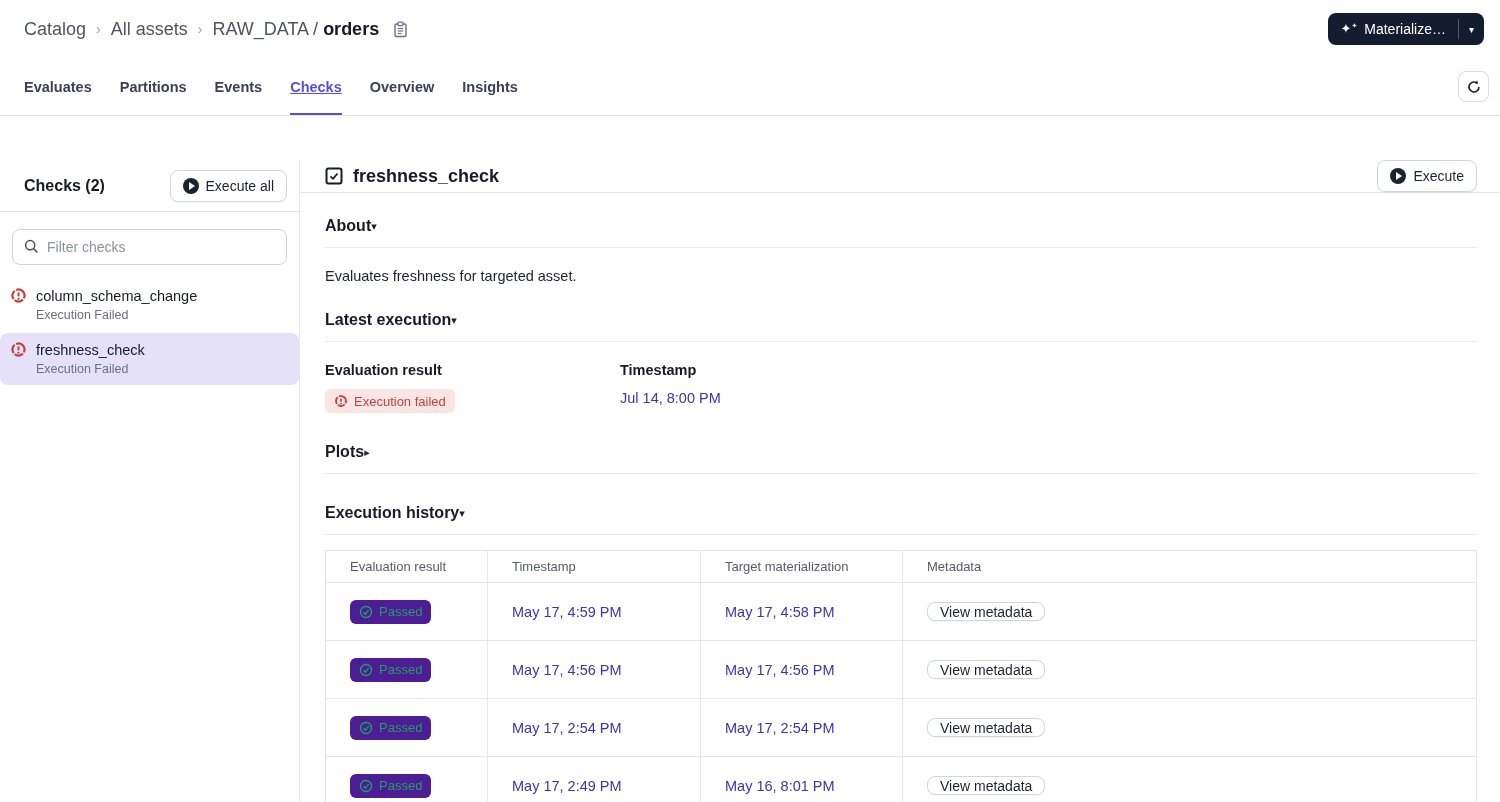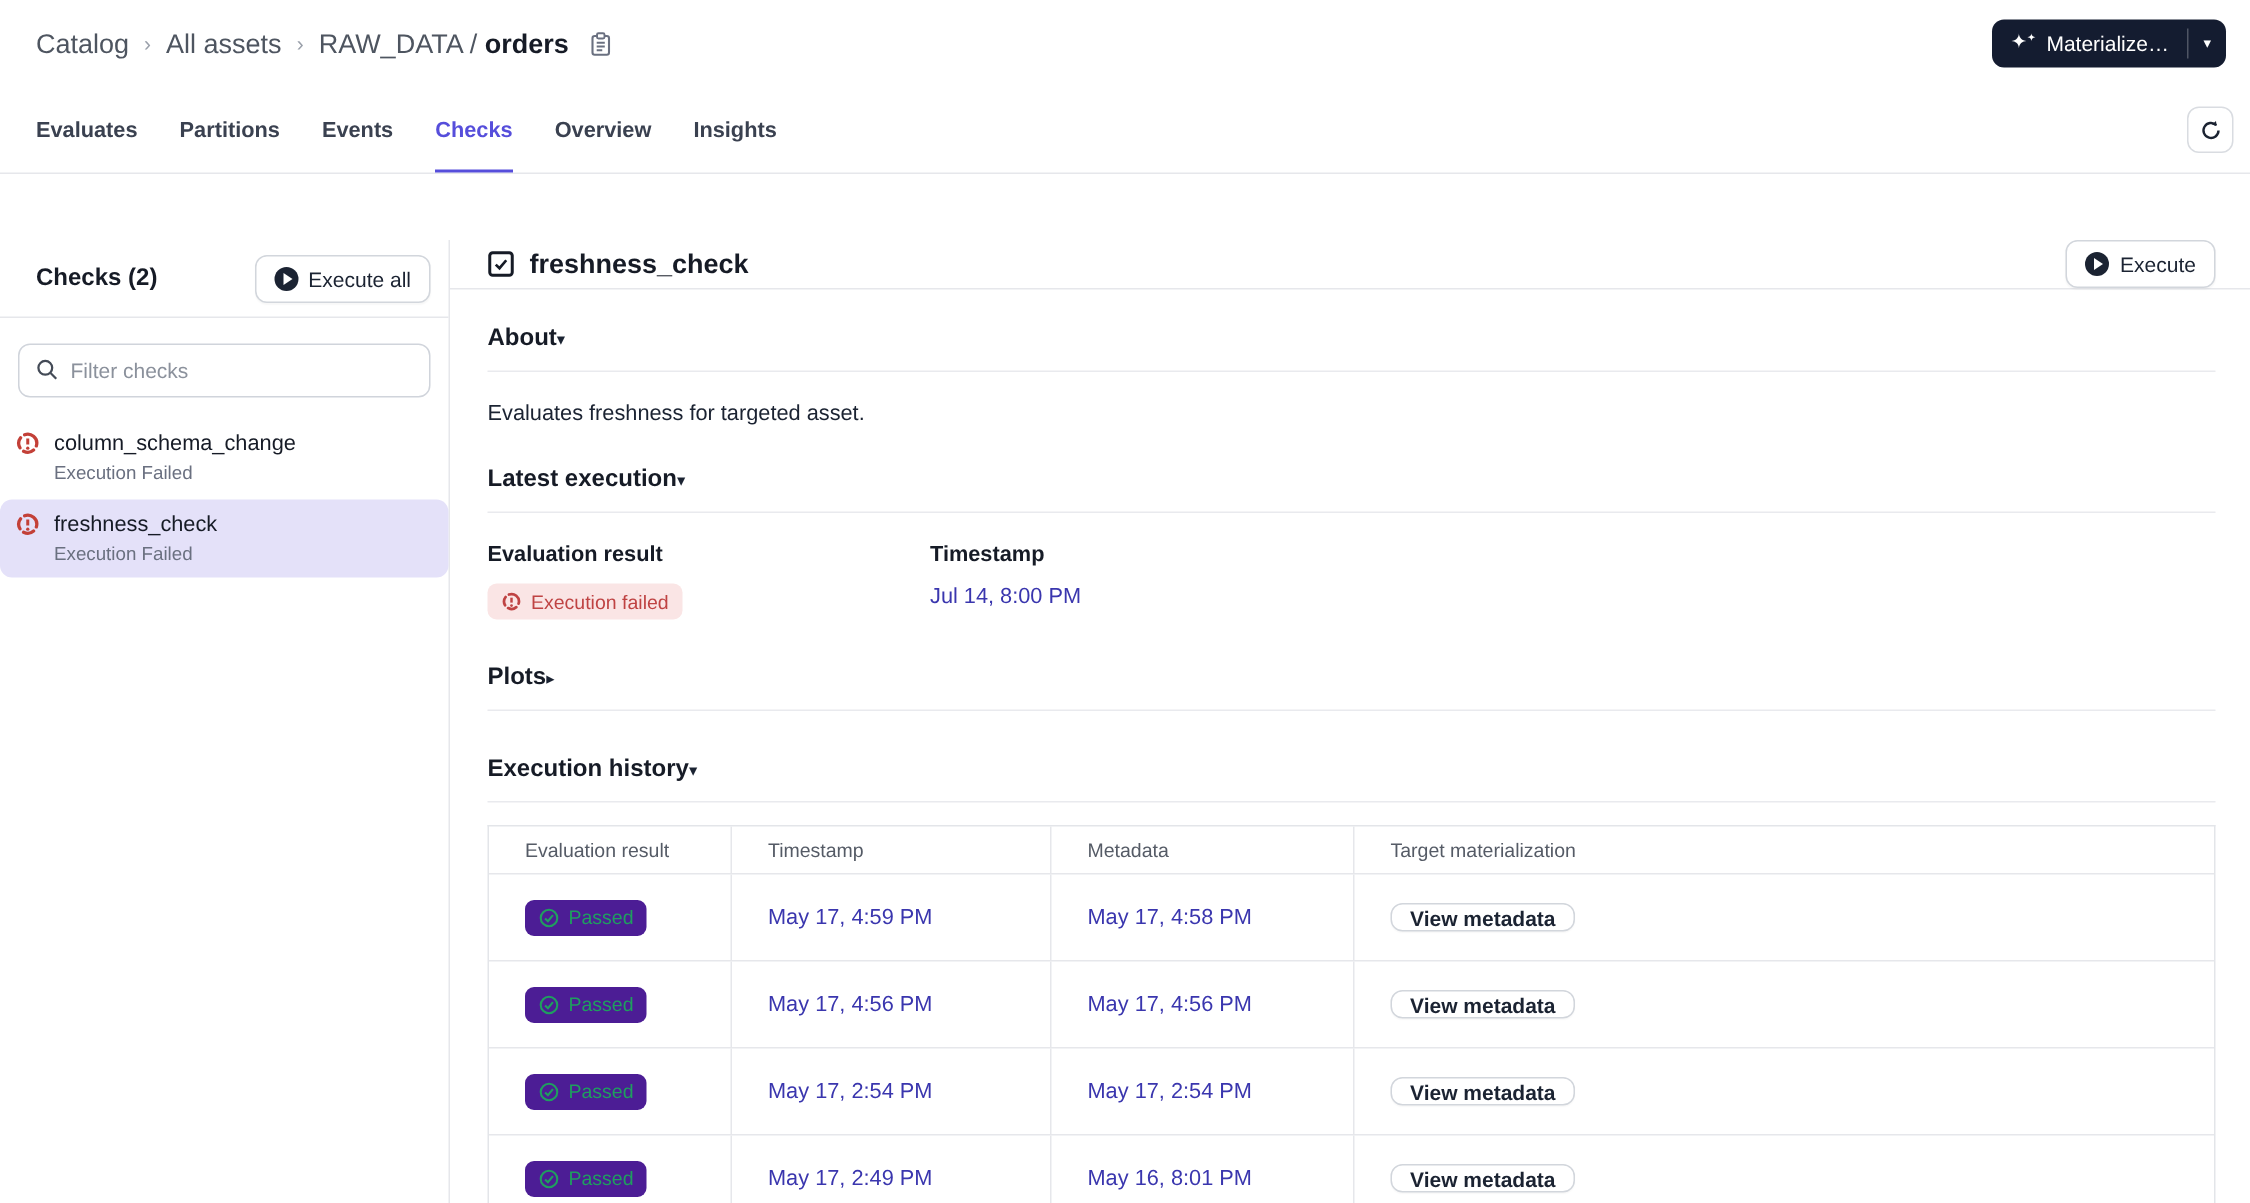--- a/index.html
+++ b/index.html
@@ -18,21 +18,21 @@
   .mat-btn { display:flex; align-items:stretch; background:#141c30; color:#fff; border-radius:8px; overflow:hidden; height:32px; cursor:pointer; }
   .mat-main { display:flex; align-items:center; gap:7px; padding:0 12px; font-size:14px; }
   .mat-split { width:1px; background:rgba(255,255,255,.25); margin:6px 0; }
   .mat-caret { display:flex; align-items:center; padding:0 10px; font-size:10px; }
   .sparkle { font-size:13px; position:relative; top:-1px; }
 
   
   .tabbar { height:58px; display:flex; align-items:center; padding:0 24px; border-bottom:1px solid #e6e7eb; position:relative; }
   .tabs { display:flex; gap:28px; height:100%; align-items:center; }
   .tab { font-size:14.5px; font-weight:bold; color:#3a4150; cursor:pointer; height:100%; display:flex; align-items:center; position:relative; }
-  .tab.active { color:#564edb; }
+  .tab.active { color:#564edb;text-decoration:underline; }
   .tab.active::after { content:""; position:absolute; left:0; right:0; bottom:0; height:2px; background:#564edb; }
   .refresh-btn { position:absolute; right:11px; top:13px; width:31px; height:31px; border:1px solid #d9dce1; border-radius:8px; background:#fff; display:flex; align-items:center; justify-content:center; cursor:pointer; }
 
   
   .content { display:flex; height:686px;margin-top:44px; }
   .sidebar { width:300px; min-width:300px; border-right:1px solid #e6e7eb; display:flex; flex-direction:column; }
   .side-head { height:52px; display:flex; align-items:center; justify-content:space-between; padding:0 12px 0 24px; border-bottom:1px solid #e6e7eb; }
   .side-title { font-size:16px; font-weight:bold; color:#161b26; }
   .btn { display:inline-flex; align-items:center; gap:7px; background:#fff; border:1px solid #d2d6dc; border-radius:8px; height:32px; padding:0 12px; font-size:14px; color:#1b2332; cursor:pointer; box-shadow:0 1px 1px rgba(0,0,0,.03); }
   .filter-wrap { padding:17px 12px 14px 12px; position:relative; }
@@ -72,21 +72,21 @@
   .sect-gap { margin-top:30px; }
 
   
   .htable { margin-top:15px; border:1px solid #e3e5e9; border-bottom:none; }
   .trow { display:grid; grid-template-columns:162px 213px 202px 1fr; border-bottom:1px solid #e6e7eb; }
   .trow > div { border-right:1px solid #e6e7eb; display:flex; align-items:center; padding-left:24px; }
   .trow > div:last-child { border-right:none; }
   .thead-row { height:32px; }
   .thead-row > div { font-size:13px; color:#555b66; }
   .data-row { height:58px; }
-  .vm-btn { height:19px;font-weight:bold; }
+  .vm-btn { height:19px; }
   .partial-row { height:60px; border-bottom:none; }
 
   .play-circle { width:16px; height:16px; border-radius:50%; background:#1b2332; display:inline-flex; align-items:center; justify-content:center; }
   .play-circle::after { content:""; display:block; width:0; height:0; border-left:6px solid #fff; border-top:4px solid transparent; border-bottom:4px solid transparent; margin-left:2px; }
 </style>
 </head>
 <body>
 
 <div class="topbar">
   <div class="breadcrumb">
@@ -239,22 +239,22 @@
       <div class="section-head sect-gap">
         <span class="section-title">Execution history</span>
         <span class="chev">▾</span>
       </div>
       <div class="rule"></div>
 
       <div class="htable">
         <div class="trow thead-row">
           <div>Evaluation result</div>
           <div>Timestamp</div>
+          <div>Target materialization</div>
           <div>Metadata</div>
-          <div>Target materialization</div>
         </div>
 
         <div class="trow data-row">
           <div>
               <span class="badge badge-pass" style="margin-top:0">
                 <svg width="14" height="14" viewBox="0 0 16 16">
                   <circle cx="8" cy="8" r="6.3" fill="none" stroke="#1f9e5f" stroke-width="1.6"></circle>
                   <path d="M5 8.3 L7.2 10.4 L11 5.8" fill="none" stroke="#1f9e5f" stroke-width="1.6"></path>
                 </svg>
                 <span>Passed</span>

